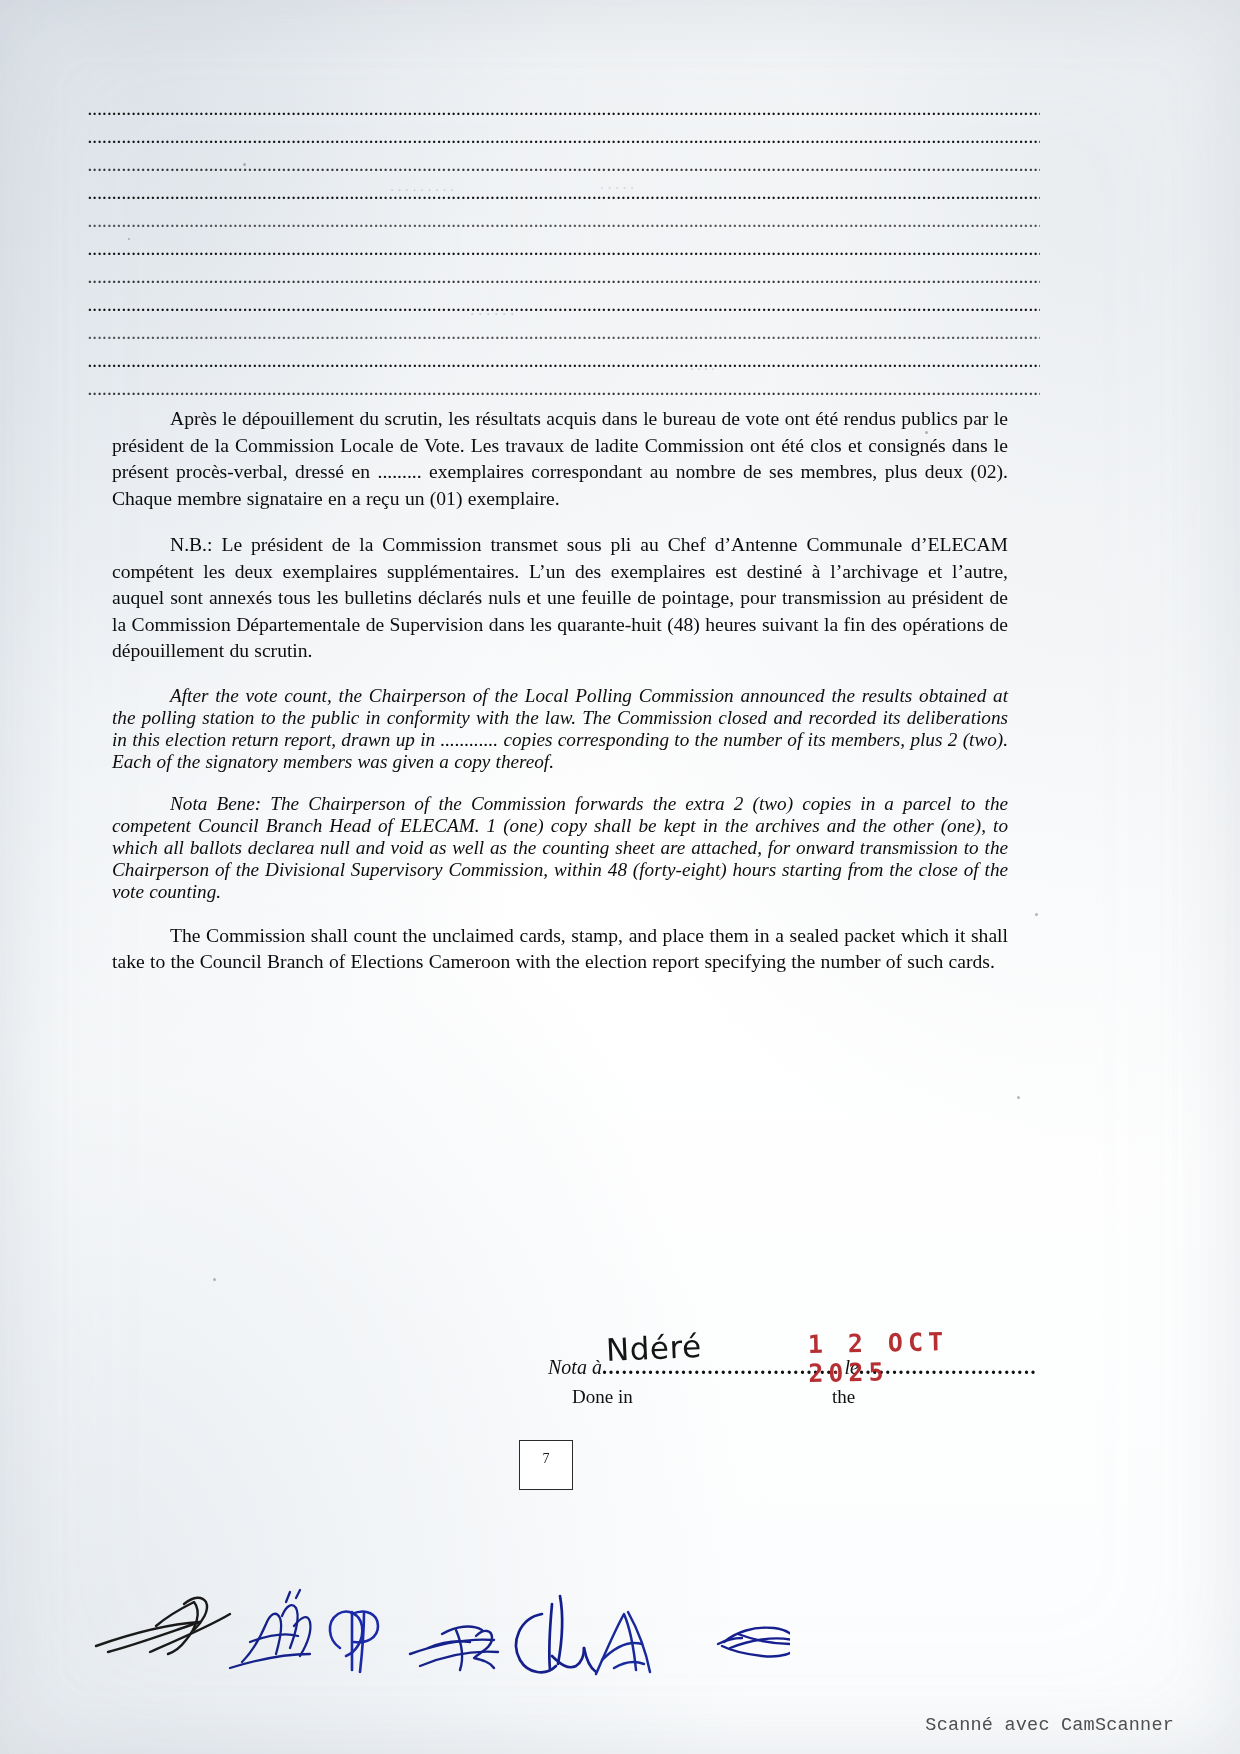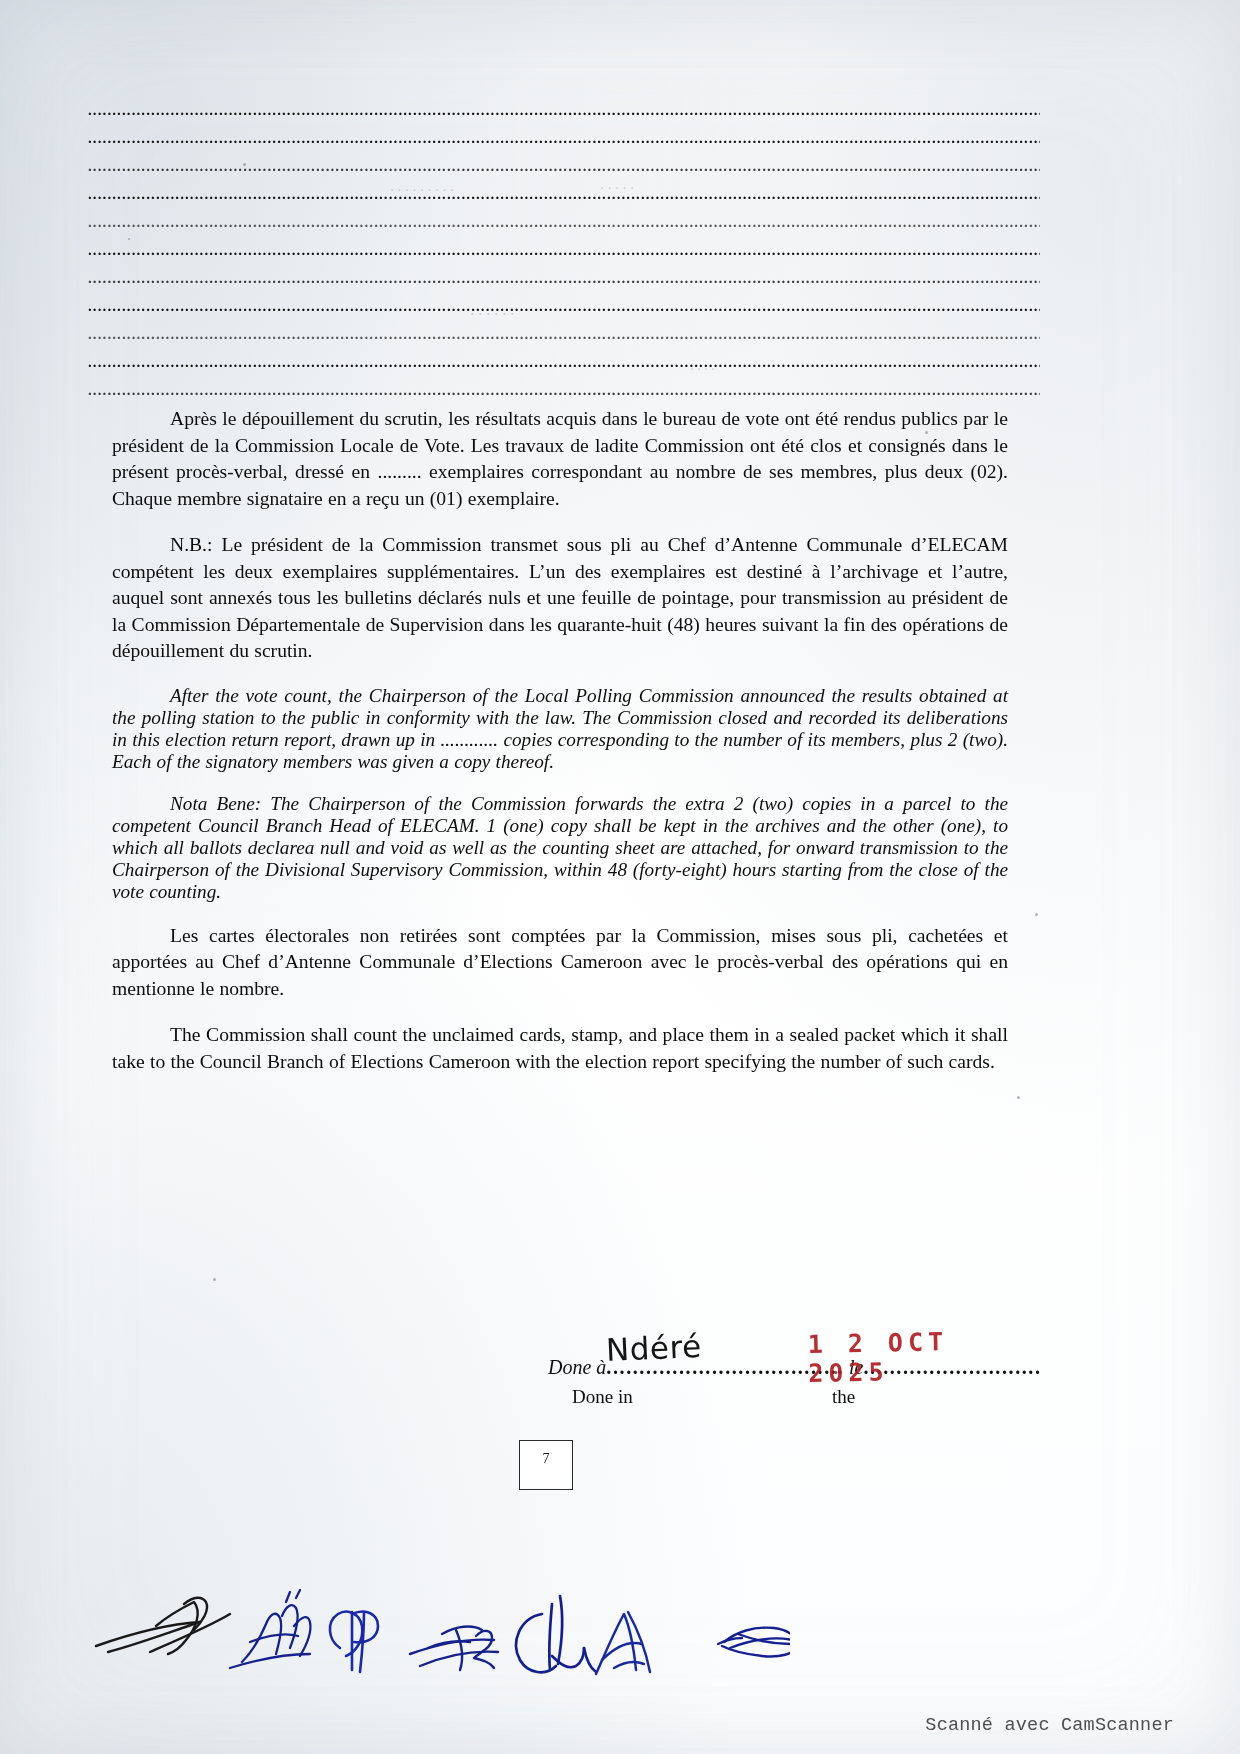--- a/index.html
+++ b/index.html
@@ -240,30 +240,29 @@
     <p class="para">
       <b>N.B.:</b><span> Le président de la Commission transmet sous pli au Chef d’Antenne Communale d’ELECAM compétent les deux exemplaires supplémentaires. L’un des exemplaires est destiné à l’archivage et l’autre, auquel sont annexés tous les bulletins déclarés nuls et une feuille de pointage, pour transmission au président de la Commission Départementale de Supervision dans les quarante-huit (48) heures suivant la fin des opérations de dépouillement du scrutin.</span>
     </p>
 
     <p class="para en">After the vote count, the Chairperson of the Local Polling Commission announced the results obtained at the polling station to the public in conformity with the law. The Commission closed and recorded its deliberations in this election return report, drawn up in ............ copies corresponding to the number of its members, plus 2 (two). Each of the signatory members was given a copy thereof.</p>
 
     <p class="para en">
       <b>Nota Bene:</b><span> The Chairperson of the Commission forwards the extra 2 (two) copies in a parcel to the competent Council Branch Head of ELECAM. 1 (one) copy shall be kept in the archives and the other (one), to which all ballots declarea null and void as well as the counting sheet are attached, for onward transmission to the Chairperson of the Divisional Supervisory Commission, within 48 (forty-eight) hours starting from the close of the vote counting.</span>
     </p>
 
-    <p class="para">Les cartes électorales non retirées sont comptées par la Commission, mises sous pli, cachetées et apportées au Chef d’Antenne Communale d’Elections Cameroon avec le procès-verbal des opérations qui en mentionne le nombre.</p>
 
     <p class="para">The Commission shall count the unclaimed cards, stamp, and place them in a sealed packet which it shall take to the Council Branch of Elections Cameroon with the election report specifying the number of such cards.</p>
 
 
   </div>
 
   <div class="faitline-wrap">
     <div class="faitline">
-      <span>Done à</span><span class="leader-dots">....................................</span>
+      <span>Nota à</span><span class="leader-dots">....................................</span>
       <span>le</span><span class="leader-dots">...........................</span>
     </div>
 
     <div class="sub-label sub-done">Done in</div>
     <div class="sub-label sub-the">the</div>
 
     <div class="handwritten-place">Ndéré</div>
 
     <div class="date-stamp">1 2 OCT 2025</div>
   </div>

